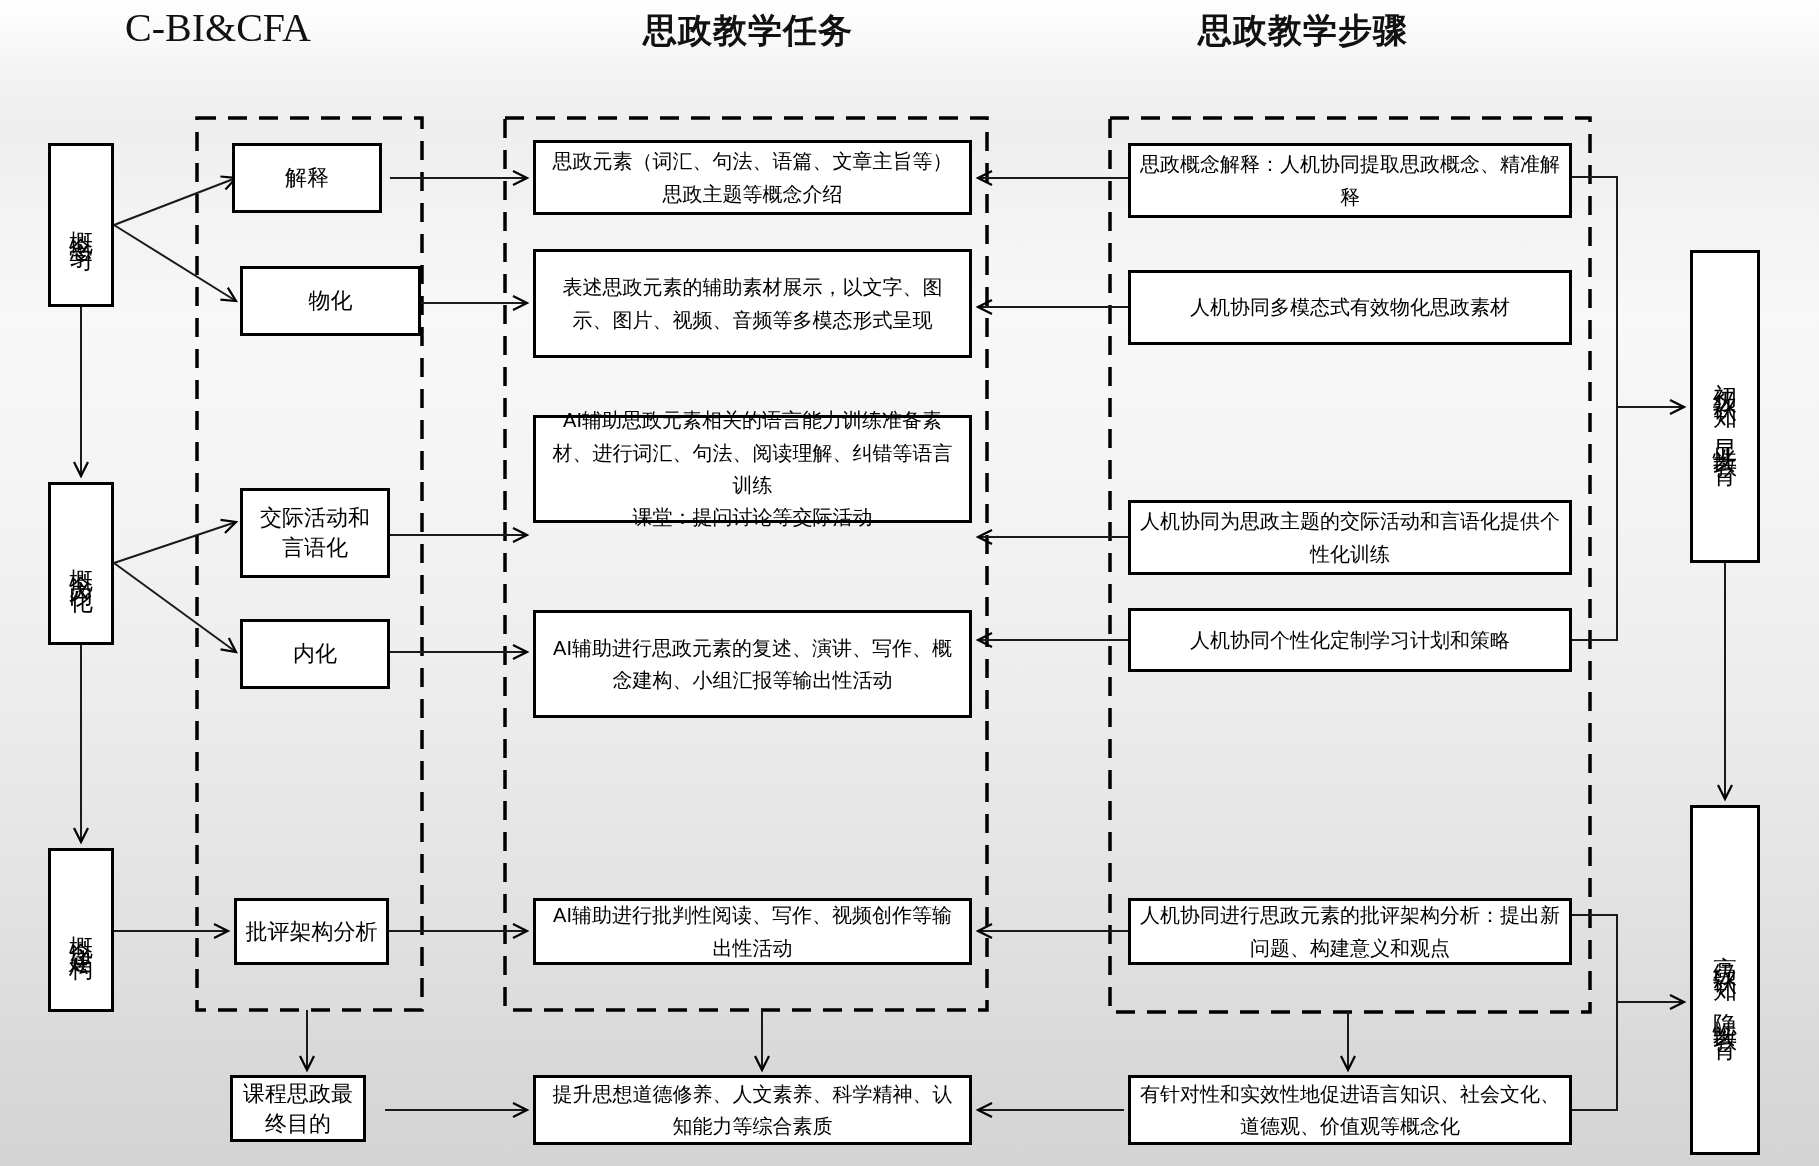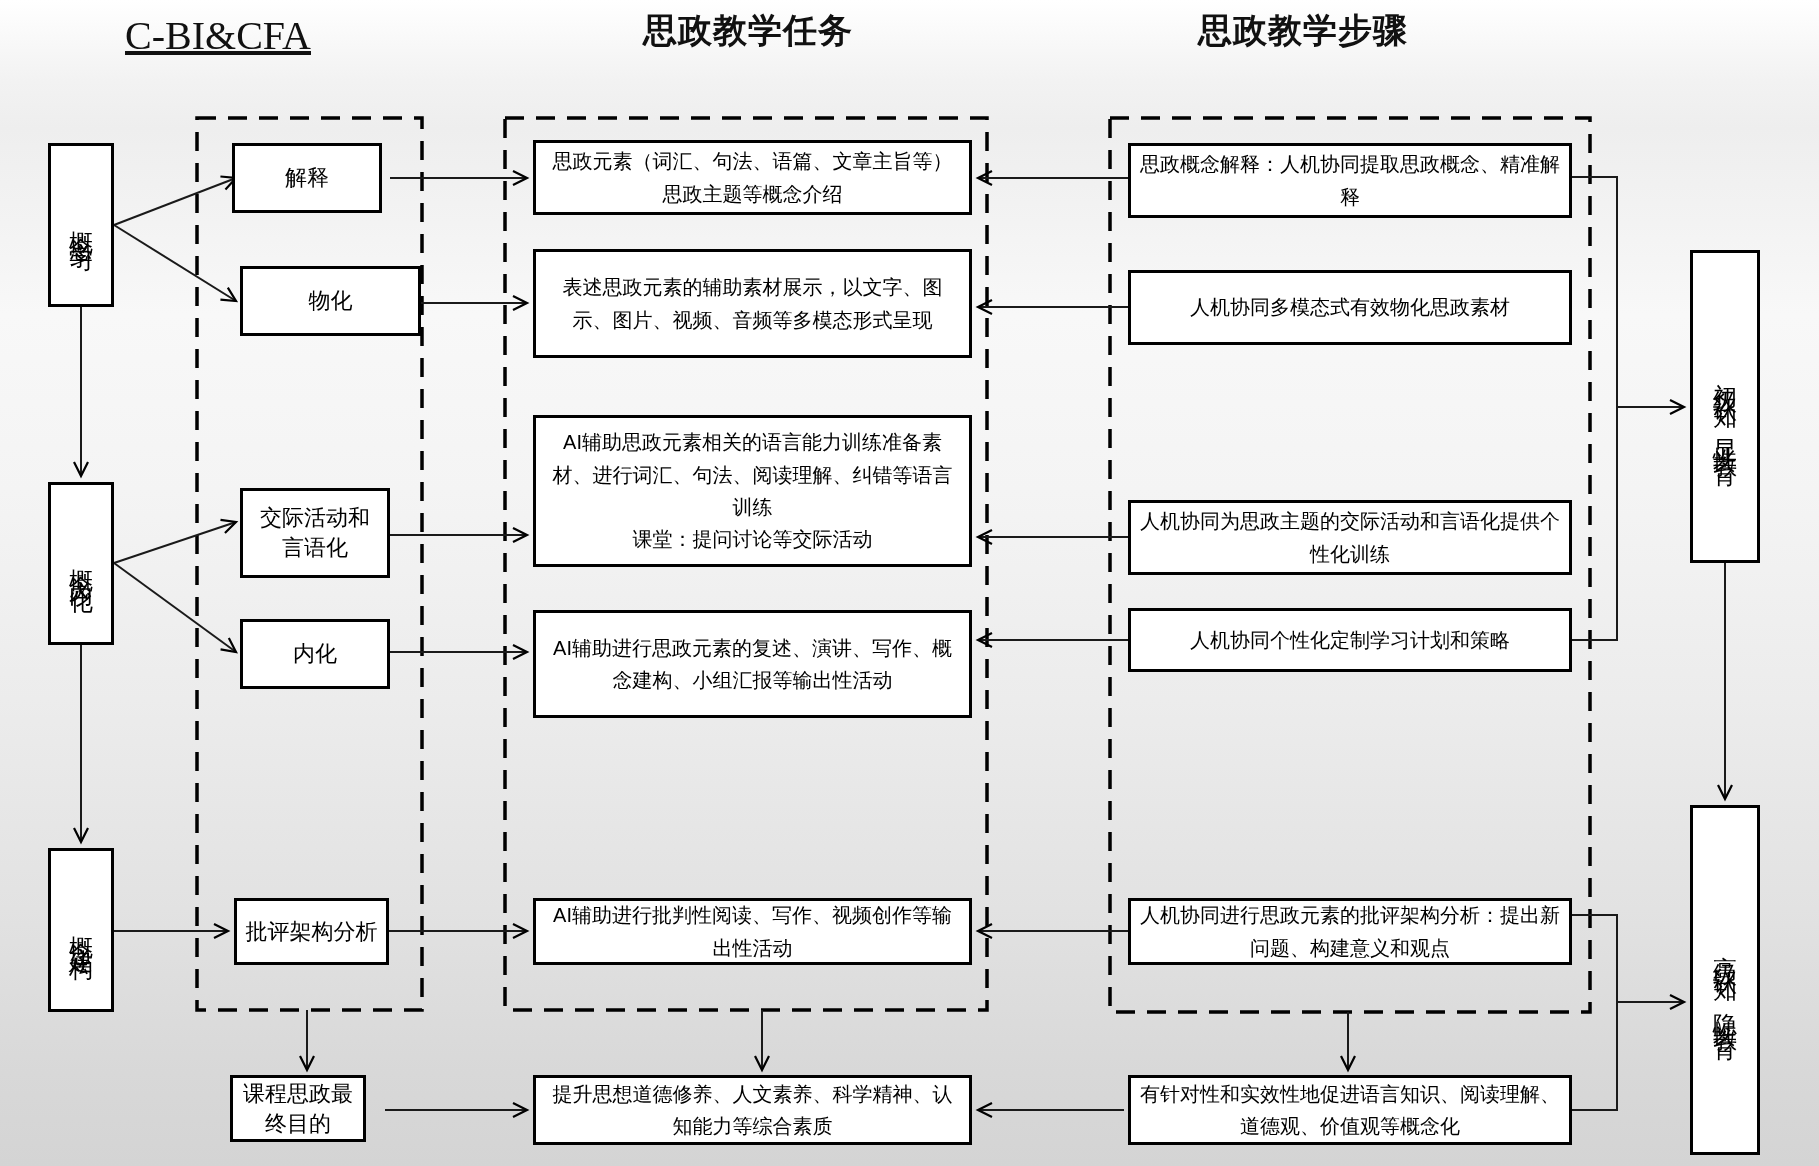--- a/index.html
+++ b/index.html
@@ -54,21 +54,21 @@
     line-height:1;
     padding:6px 2px;
   }
   .vgap{margin-inline-start:1.15em;}
 </style>
 </head>
 <body>
 
 <div class="canvas">
 
-  <div class="hdr serif" style="left:98px;top:12px;width:240px;text-decoration:underline;">C-BI&amp;CFA</div>
+  <div class="hdr serif" style="left:98px;top:4px;width:240px;">C-BI&amp;CFA</div>
   <div class="hdr" style="left:598px;top:8px;width:300px;">思政教学任务</div>
   <div class="hdr" style="left:1153px;top:8px;width:300px;">思政教学步骤</div>
 
   <svg class="wires" viewBox="0 0 1819 1166">
     <defs>
       <marker id="ah" markerWidth="22" markerHeight="20" refX="16" refY="9" orient="auto" markerUnits="userSpaceOnUse">
         <path d="M2,2 L16,9 L2,16" fill="none" stroke="#000" stroke-width="2.2"></path>
       </marker>
     </defs>
 
@@ -118,34 +118,34 @@
 
   <div class="box small" style="left:232px;top:143px;width:150px;height:70px;">解释</div>
   <div class="box small" style="left:240px;top:266px;width:181px;height:70px;text-align:right;">物化</div>
   <div class="box small" style="left:240px;top:488px;width:150px;height:90px;">交际活动和言语化</div>
   <div class="box small" style="left:240px;top:619px;width:150px;height:70px;">内化</div>
   <div class="box small" style="left:234px;top:898px;width:155px;height:67px;">批评架构分析</div>
   <div class="box small" style="left:230px;top:1075px;width:136px;height:67px;">课程思政最终目的</div>
 
   <div class="box" style="left:533px;top:140px;width:439px;height:75px;">思政元素（词汇、句法、语篇、文章主旨等）思政主题等概念介绍</div>
   <div class="box" style="left:533px;top:249px;width:439px;height:109px;">表述思政元素的辅助素材展示，以文字、图示、图片、视频、音频等多模态形式呈现</div>
-  <div class="box col" style="left:533px;top:415px;width:439px;height:152px;">
+  <div class="box col" style="left:533px;top:415px;width:439px;height:108px;">
     <div>AI辅助思政元素相关的语言能力训练准备素材、进行词汇、句法、阅读理解、纠错等语言训练</div>
     <div>课堂：提问讨论等交际活动</div>
   </div>
   <div class="box" style="left:533px;top:610px;width:439px;height:108px;">AI辅助进行思政元素的复述、演讲、写作、概念建构、小组汇报等输出性活动</div>
   <div class="box" style="left:533px;top:898px;width:439px;height:67px;">AI辅助进行批判性阅读、写作、视频创作等输出性活动</div>
   <div class="box" style="left:533px;top:1075px;width:439px;height:70px;">提升思想道德修养、人文素养、科学精神、认知能力等综合素质</div>
 
   <div class="box" style="left:1128px;top:143px;width:444px;height:75px;">思政概念解释：人机协同提取思政概念、精准解释</div>
   <div class="box" style="left:1128px;top:270px;width:444px;height:75px;">人机协同多模态式有效物化思政素材</div>
   <div class="box" style="left:1128px;top:500px;width:444px;height:75px;">人机协同为思政主题的交际活动和言语化提供个性化训练</div>
   <div class="box" style="left:1128px;top:608px;width:444px;height:64px;">人机协同个性化定制学习计划和策略</div>
   <div class="box" style="left:1128px;top:898px;width:444px;height:67px;">人机协同进行思政元素的批评架构分析：提出新问题、构建意义和观点</div>
-  <div class="box" style="left:1128px;top:1075px;width:444px;height:70px;">有针对性和实效性地促进语言知识、阅读理解、道德观、价值观等概念化</div>
+  <div class="box" style="left:1128px;top:1075px;width:444px;height:70px;">有针对性和实效性地促进语言知识、社会文化、道德观、价值观等概念化</div>
 
   <div class="box vtext" style="left:1690px;top:250px;width:70px;height:313px;">
     <span>初级认知</span>
     <span class="vgap">显性教育</span>
   </div>
   <div class="box vtext" style="left:1690px;top:805px;width:70px;height:350px;">
     <span>高级认知</span>
     <span class="vgap">隐性教育</span>
   </div>
 

